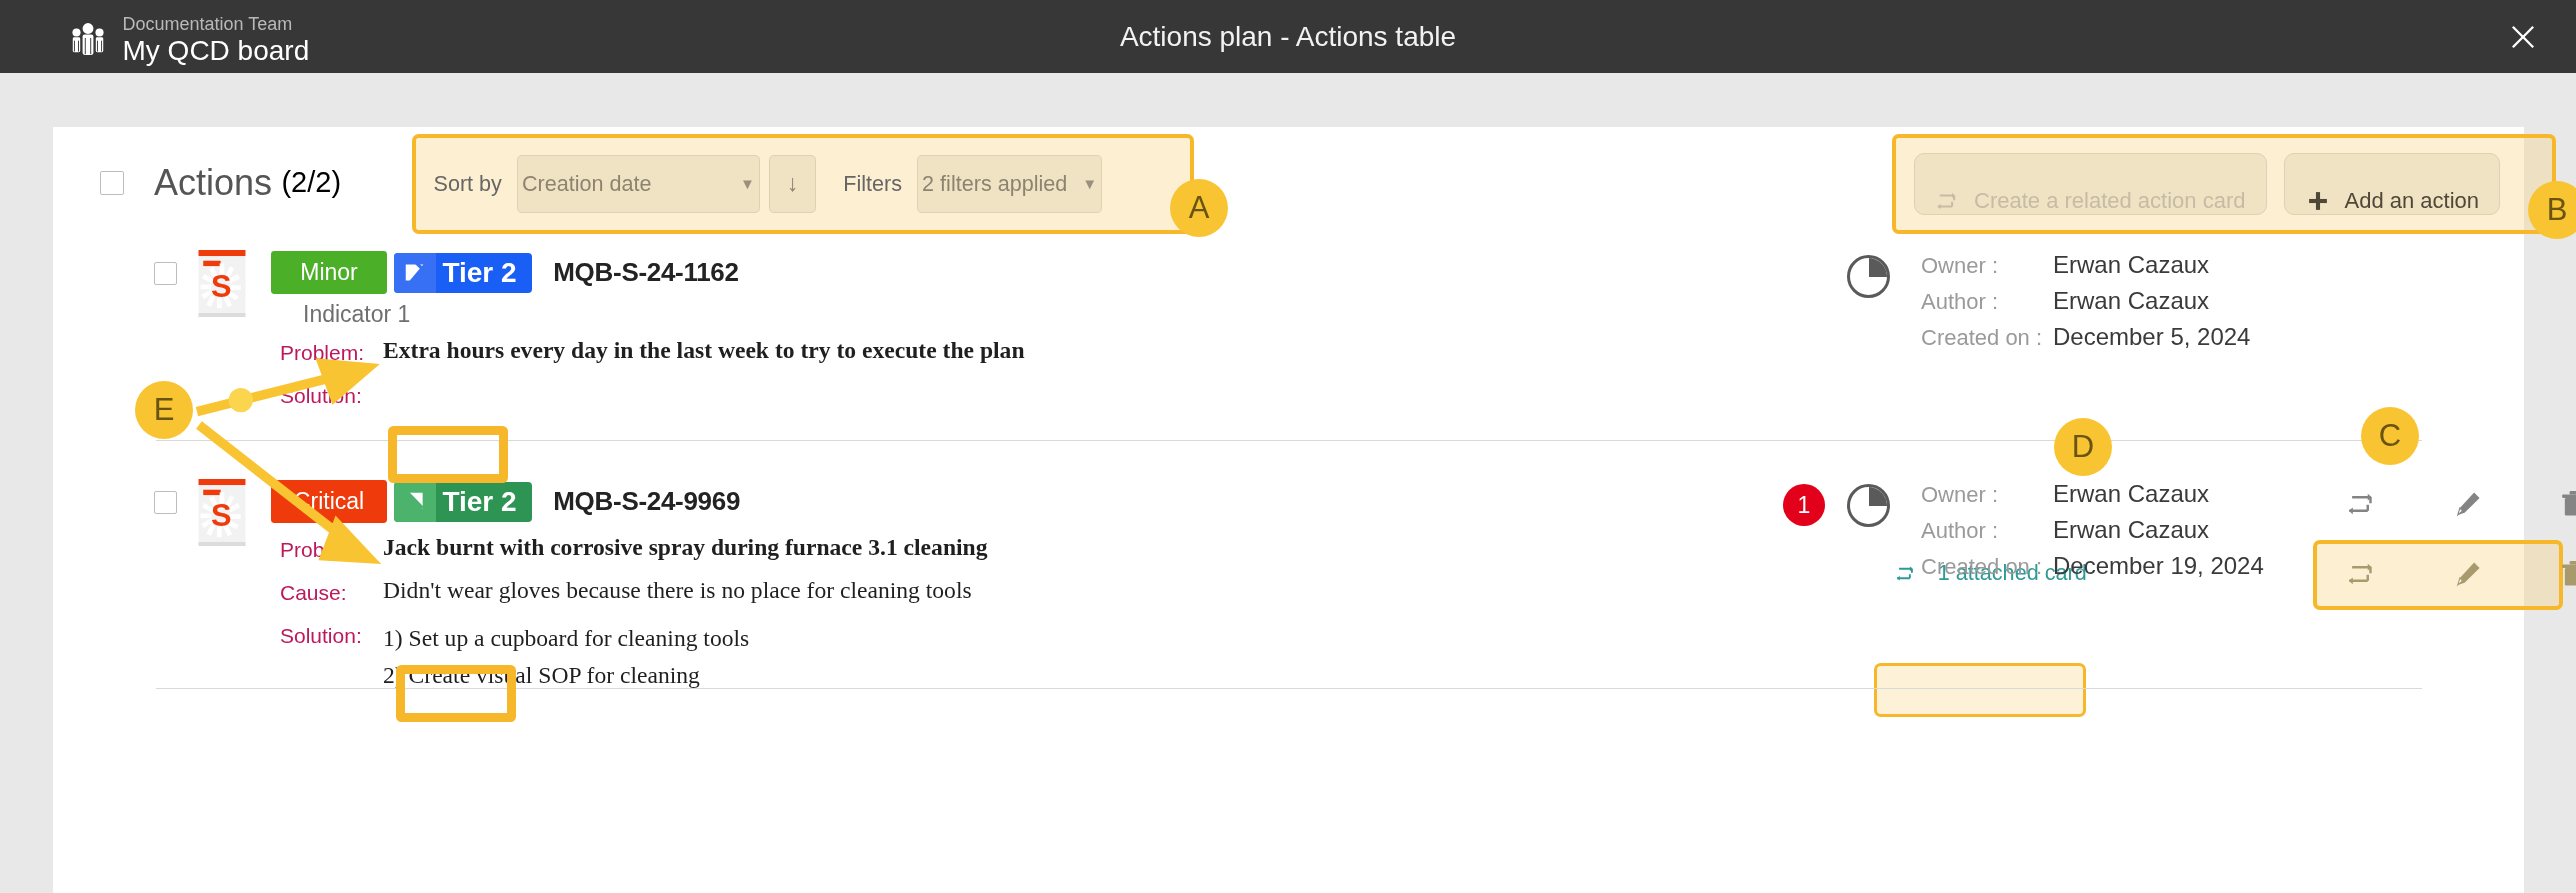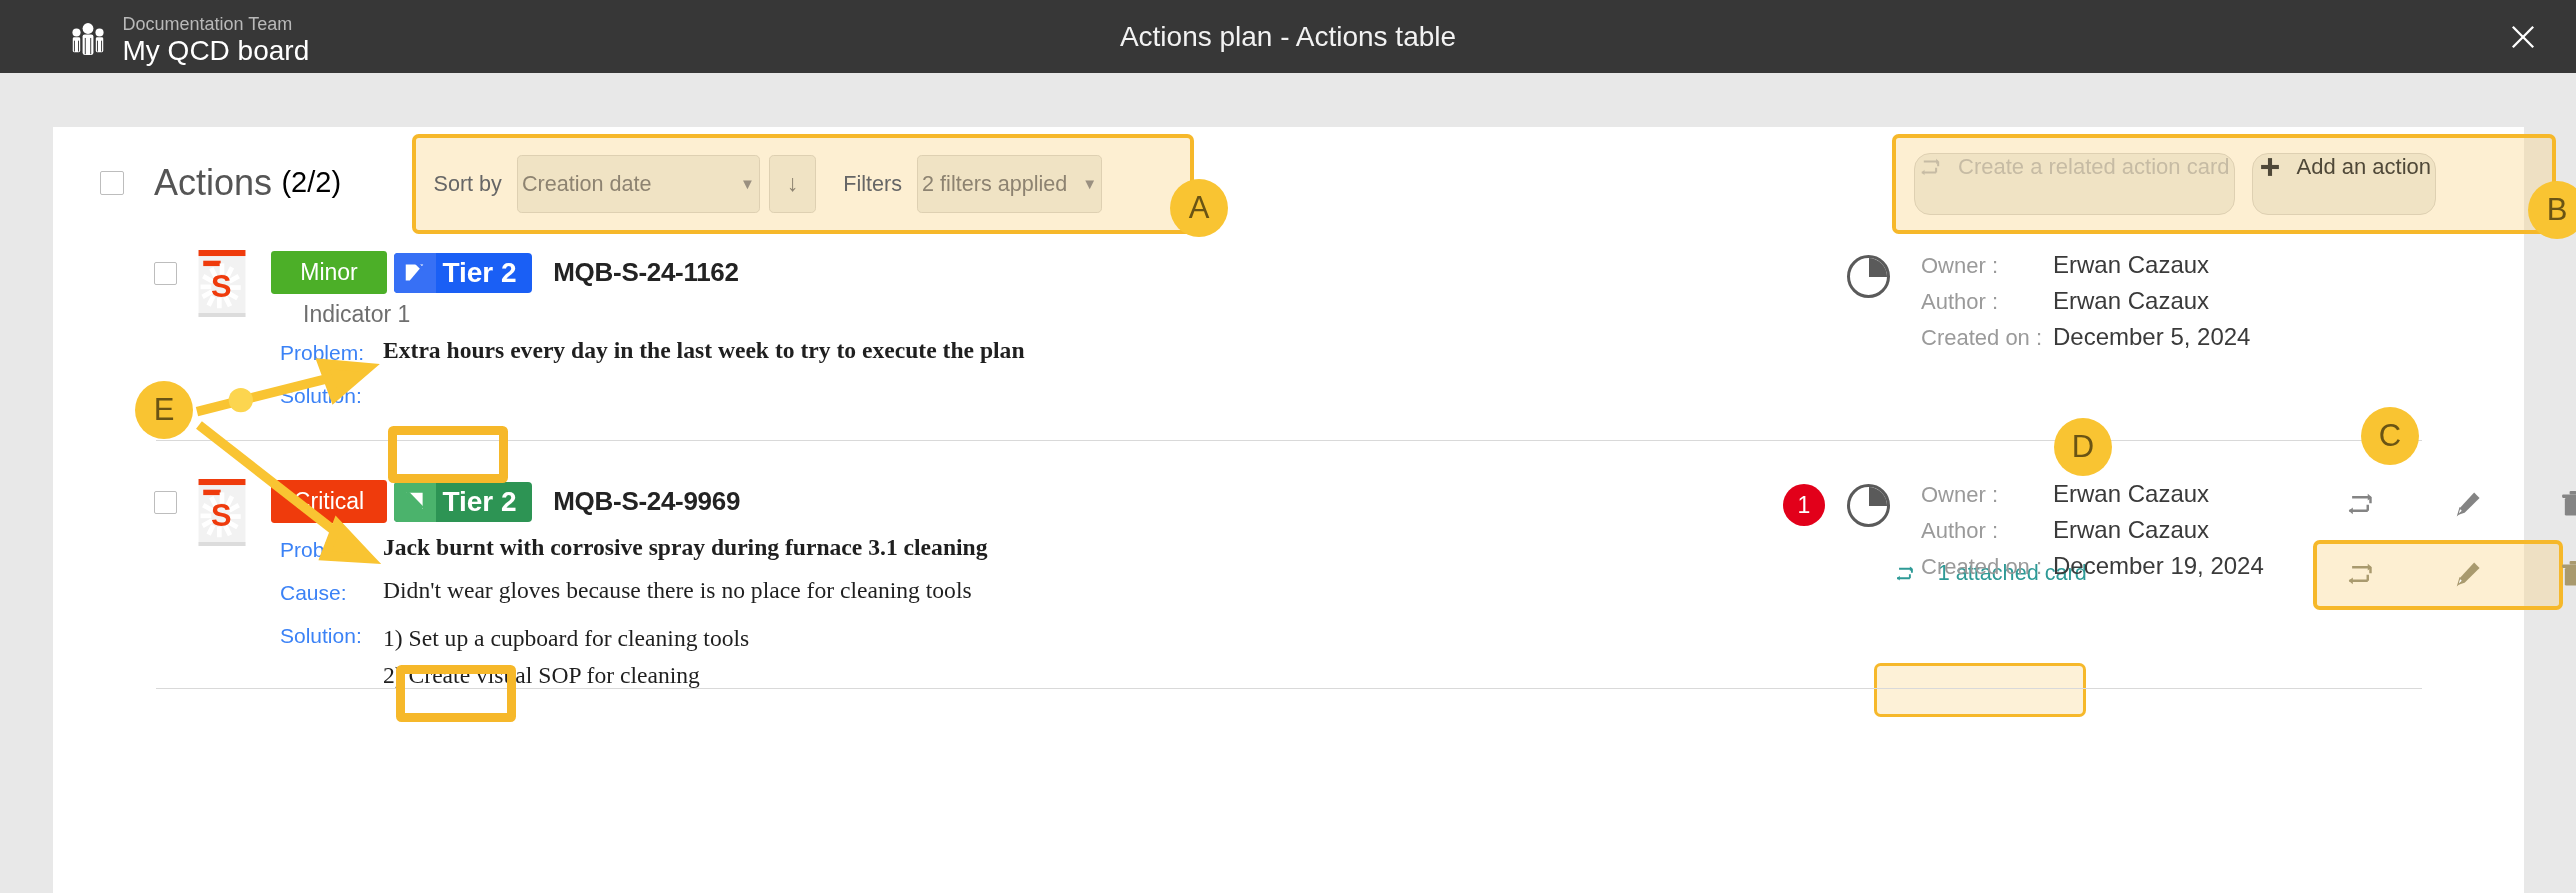--- a/index.html
+++ b/index.html
@@ -81,23 +81,23 @@
     height: 58px; display: flex; align-items: center; padding: 0 4px;
     color: #8d8371; font-size: 21.6px; white-space: nowrap;
   }
   .pill.sortsel { width: 243px; justify-content: space-between; }
   .pill.square { width: 47px; justify-content: center; padding: 0; }
   .pill.filters { justify-content: space-between; gap: 15px; }
   .caret { font-size: 15px; color: #9a9080; }
   .arrow-down { font-size: 23px; color: #8d8371; }
 
   .btn-ghost {
-    background: #f0e3c4; border: 0.7px solid #ded0b2; border-radius: 16px;
-    height: 62px; display: flex; align-items: flex-start; gap: 13.5px;
-    padding: 0 4px; font-size: 22px; white-space: nowrap;
+    background: #f0e3c4; border: 0.7px solid #ded0b2; border-radius: 10px;
+    height: 62px; display: flex; align-items: flex-end; gap: 13.5px;
+    padding: 0 20px; font-size: 22px; white-space: nowrap;
   }
   .btn-ghost.disabled { color: #c6bba4; }
   .btn-ghost.active { color: #4f4838; }
   .btn-ghost svg { width: 26px; height: 26px; }
 
   
   .bubble {
     position: absolute; border-radius: 50%;
     background: #f9c432; color: #6a5414;
     display: flex; align-items: center; justify-content: center;
@@ -132,21 +132,21 @@
   .tier-ico { width: 42px; display: flex; align-items: center; justify-content: center; }
   .tier-ico svg { width: 27px; height: 27px; }
   .tier-txt { display: flex; align-items: center; padding: 0 15px 0 6.7px;
     color: #fff; font-size: 28px; font-weight: bold; }
   .ref { font-size: 26px; color: #232323; font-weight: bold; margin-left: 15px; letter-spacing: -0.3px; }
 
   .ind { position: absolute; left: 250px; top: 58px; font-size: 23px; color: #6f6f6f; }
 
   .fields { position: absolute; left: 227px; }
   .f-row { display: flex; align-items: flex-start; margin-bottom: 15px; }
-  .f-lab { width: 103px; font-size: 21px; color: #3b82f6; padding-top: 4px; flex: 0 0 auto; }
+  .f-lab { width: 103px; font-size: 21px; color: #be185d; padding-top: 4px; flex: 0 0 auto; }
   .f-val { font-size: 23.6px; color: #1f1f1f; font-family: Liberation Serif, serif; }
   .f-val.bold { font-weight: bold; }
   .pie { position: absolute; width: 43px; height: 43px; border-radius: 50%;
     border: 3.4px solid #5a5a5a; background: #fff; overflow: hidden; }
   .pie::after { content: ""; position: absolute; left: 50%; top: 0;
     width: 50%; height: 50%; background: #5a5a5a; }
   .badge-count {
     position: absolute; width: 42px; height: 42px; border-radius: 50%;
     background: #e2001a; color: #fff; font-size: 23px;
     display: flex; align-items: center; justify-content: center;

